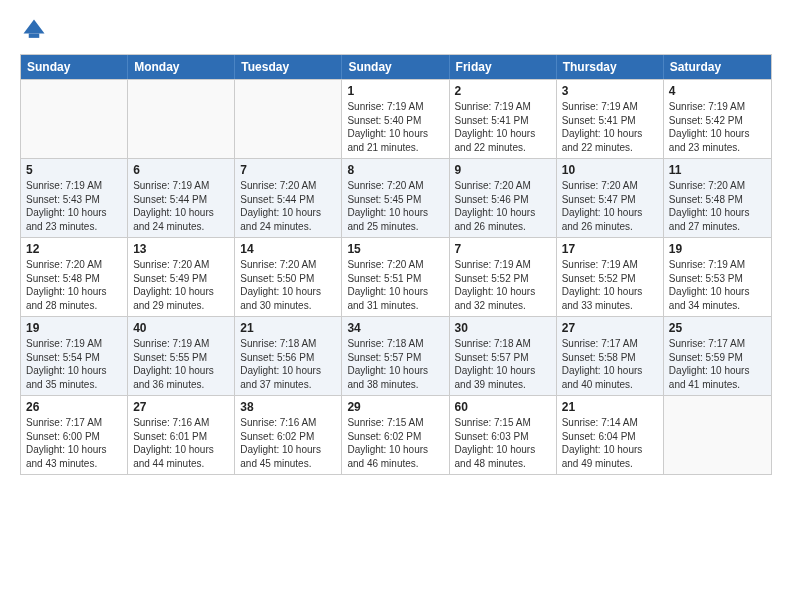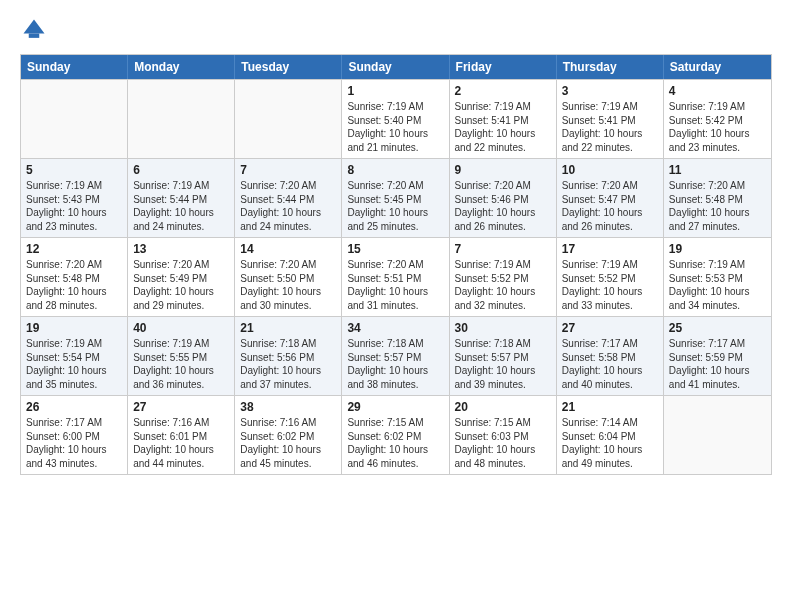--- a/index.html
+++ b/index.html
@@ -262,21 +262,21 @@
           </div>
           <div class="cal-cell">
             <div class="day-num">38</div>
             <div class="cell-text">Sunrise: 7:16 AM<br>Sunset: 6:02 PM<br>Daylight: 10 hours<br>and 45 minutes.</div>
           </div>
           <div class="cal-cell">
             <div class="day-num">29</div>
             <div class="cell-text">Sunrise: 7:15 AM<br>Sunset: 6:02 PM<br>Daylight: 10 hours<br>and 46 minutes.</div>
           </div>
           <div class="cal-cell">
-            <div class="day-num">20</div>
+            <div class="day-num">60</div>
             <div class="cell-text">Sunrise: 7:15 AM<br>Sunset: 6:03 PM<br>Daylight: 10 hours<br>and 48 minutes.</div>
           </div>
           <div class="cal-cell">
             <div class="day-num">21</div>
             <div class="cell-text">Sunrise: 7:14 AM<br>Sunset: 6:04 PM<br>Daylight: 10 hours<br>and 49 minutes.</div>
           </div>
           <div class="cal-cell empty"></div>
         </div>
       </div>
   </div>

